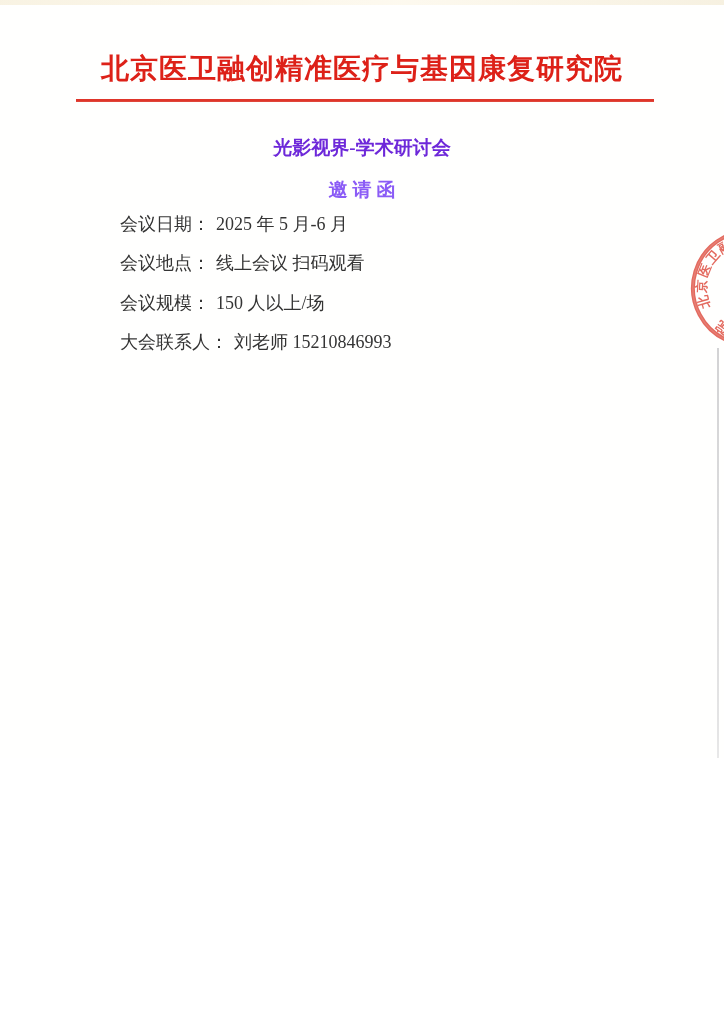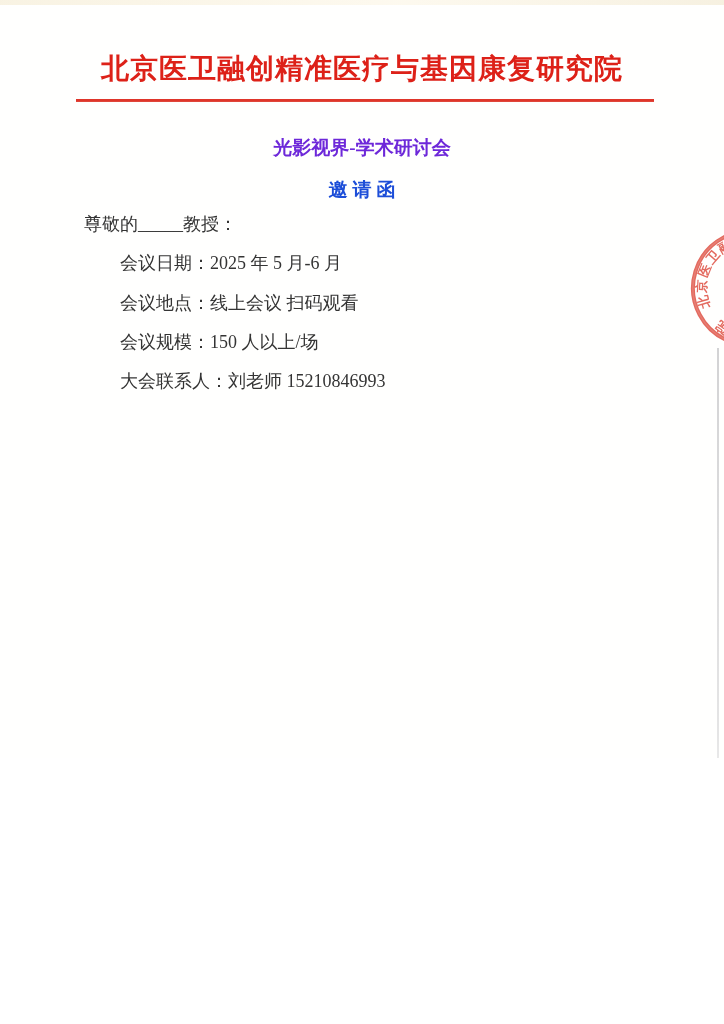--- a/index.html
+++ b/index.html
@@ -41,33 +41,33 @@
     border-bottom: 1.5px solid #e0453a;
   }
   .conference-title {
     position: absolute; top: 135px; left: 0; width: 100%;
     margin: 0; text-align: center;
     font-size: 19px; font-weight: 700; color: #6d28d9;
   }
   .doc-type {
     position: absolute; top: 177px; left: 0; width: 100%;
     margin: 0; text-align: center;
-    font-size: 19px; font-weight: 700; color: #1d4ed8;
+    font-size: 19px; font-weight: 700; color: #8b5cf6;
     letter-spacing: 5px; text-indent: 5px;
   }
   .letter-body {
     position: absolute; top: 205px; left: 84px; width: 566px;
     font-size: 18px; line-height: 39.3px; color: #343434;
   }
   .letter-body p { margin: 0; }
   .salutation { text-align: left; }
   .salutation .blank { letter-spacing: 0; }
   .para { text-indent: 2em; text-align: justify; word-break: break-word; }
   .detail-line { text-indent: 2em; }
-  .detail-line .detail-value { margin-left: 0; }
+  .detail-line .detail-value { margin-left: 6px; }
   
   .seal {
     position: absolute; top: 198px; left: 660px;
     width: 180px; height: 180px;
     opacity: .82;
     pointer-events: none;
   }
 </style>
 </head>
 <body>
@@ -78,21 +78,20 @@
 
   <h1 class="institute-title">北京医卫融创精准医疗与基因康复研究院</h1>
 
   <div class="red-rule"></div>
 
   <h2 class="conference-title">光影视界-学术研讨会</h2>
 
   <h3 class="doc-type">邀请函</h3>
 
   <div class="letter-body">
-    <p class="salutation"><span>尊敬的</span><span class="blank">_____</span><span>教授：</span></p>
 
 
 
     <p class="detail-line"><span>会议日期：</span><span class="detail-value">2025 年 5 月-6 月</span></p>
 
     <p class="detail-line"><span>会议地点：</span><span class="detail-value">线上会议 扫码观看</span></p>
 
     <p class="detail-line"><span>会议规模：</span><span class="detail-value">150 人以上/场</span></p>
 
     <p class="detail-line"><span>大会联系人：</span><span class="detail-value">刘老师 15210846993</span></p>

